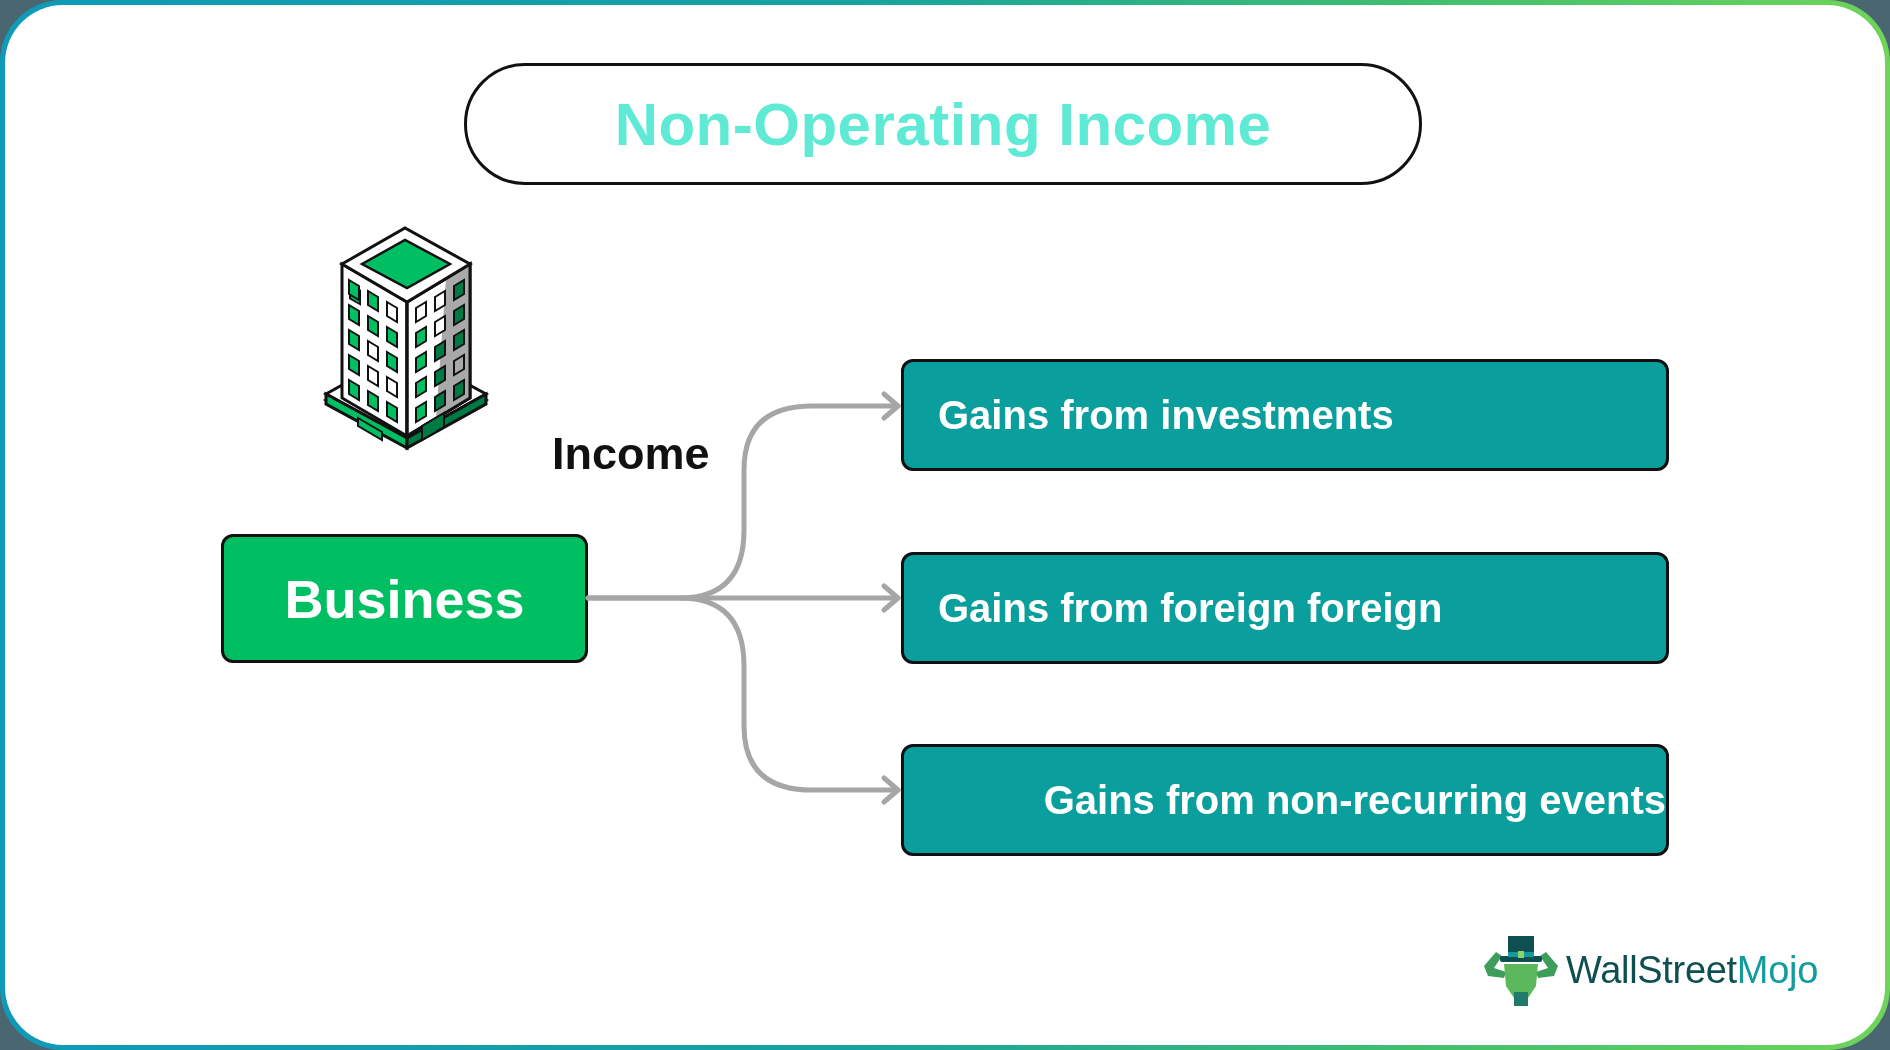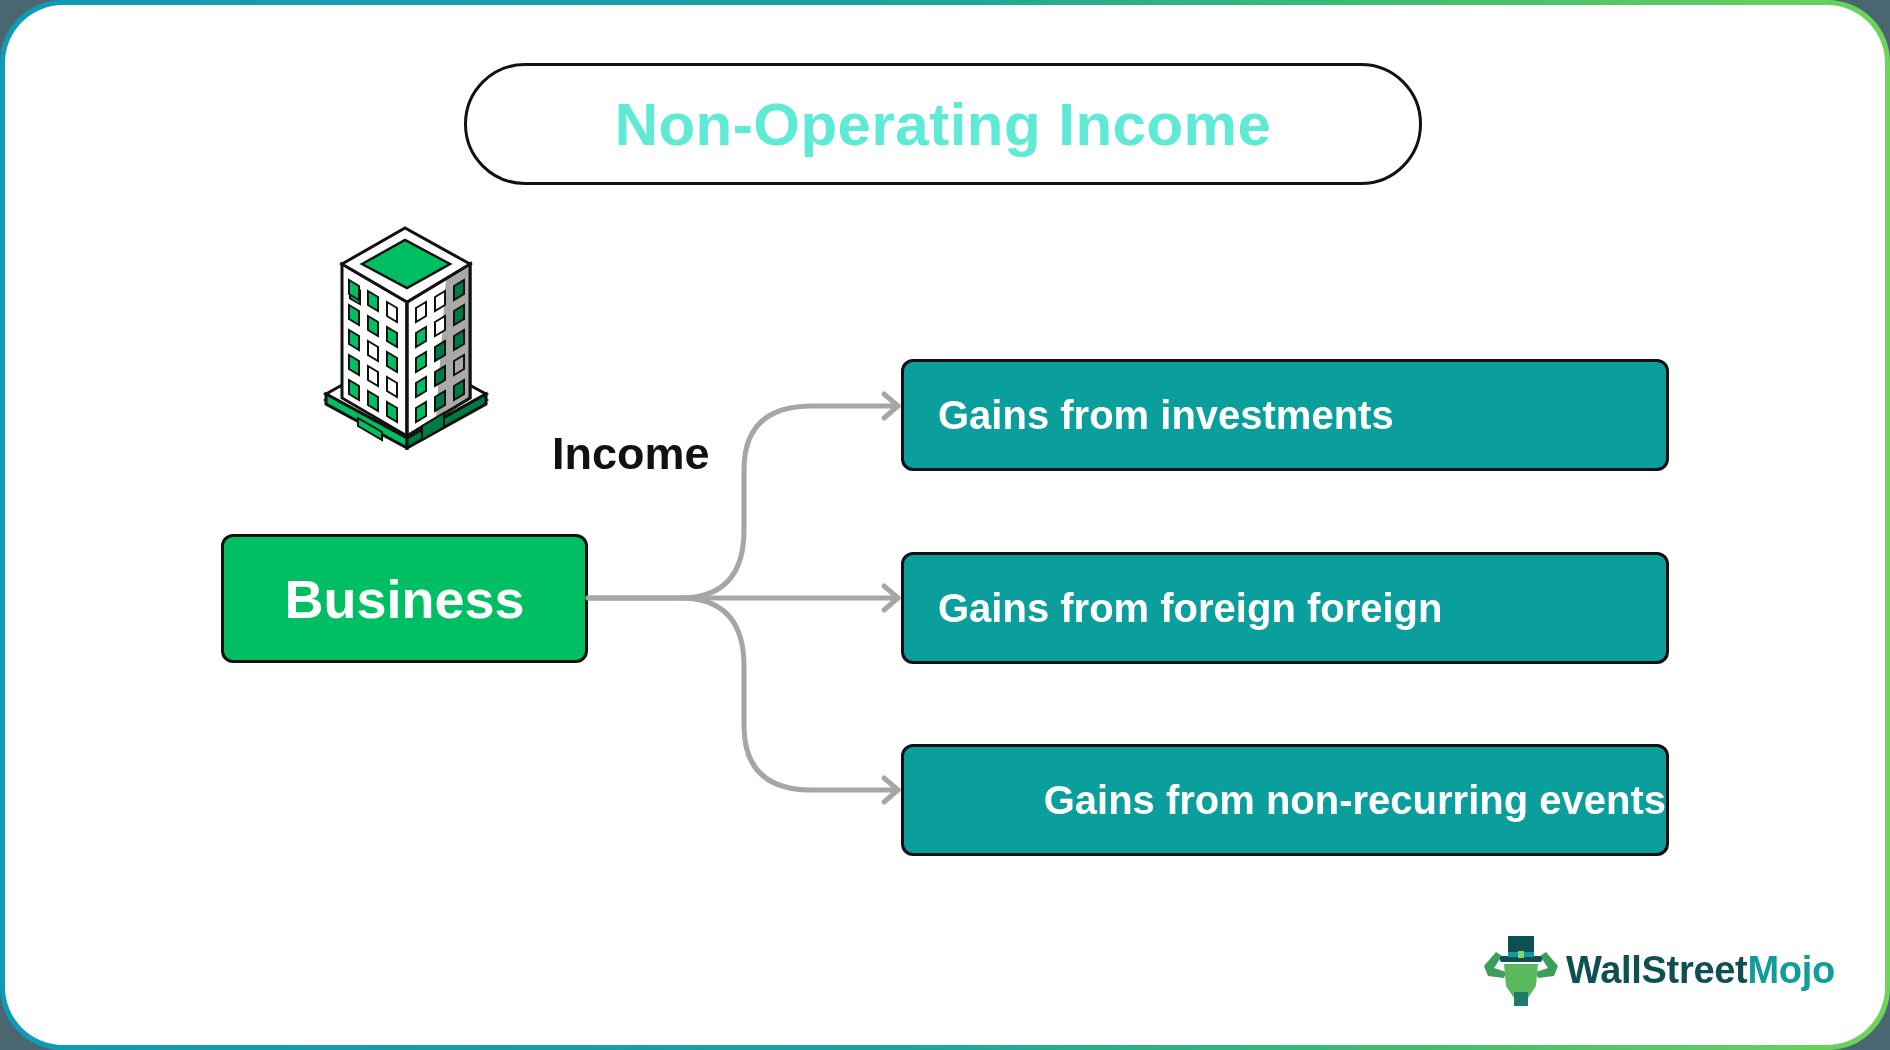--- a/index.html
+++ b/index.html
@@ -38,21 +38,21 @@
   .business-text { color: #fff; font-weight: 700; font-size: 54px; }
   .connector { position: absolute; left: 0; top: 0; width: 1890px; height: 1050px; pointer-events: none; }
   .gain-box {
     position: absolute; left: 901px; width: 768px; height: 112px;
     background: #0a9e9c; border: 3px solid #111; border-radius: 12px; box-sizing: border-box;
     display: flex; align-items: center; padding-left: 34px;
   }
   .gain-text { color: #fff; font-weight: 700; font-size: 40px; }
   .logo { position: absolute; left: 1480px; top: 932px; display: flex; align-items: center; }
   .logo-icon { width: 82px; height: 76px; }
-  .logo-text { font-weight: 700; font-size: 38px; margin-left: 4px; letter-spacing: -0.3px; }
+  .logo-text { font-weight: 400; font-size: 38px; margin-left: 4px; letter-spacing: -0.3px; }
   .logo-a { color: #0e4f52; }
   .logo-b { color: #129c9c; }
 </style>
 </head>
 <body>
 
 <div class="frame"></div>
 <div class="card"></div>
 
 <div class="title-pill">

